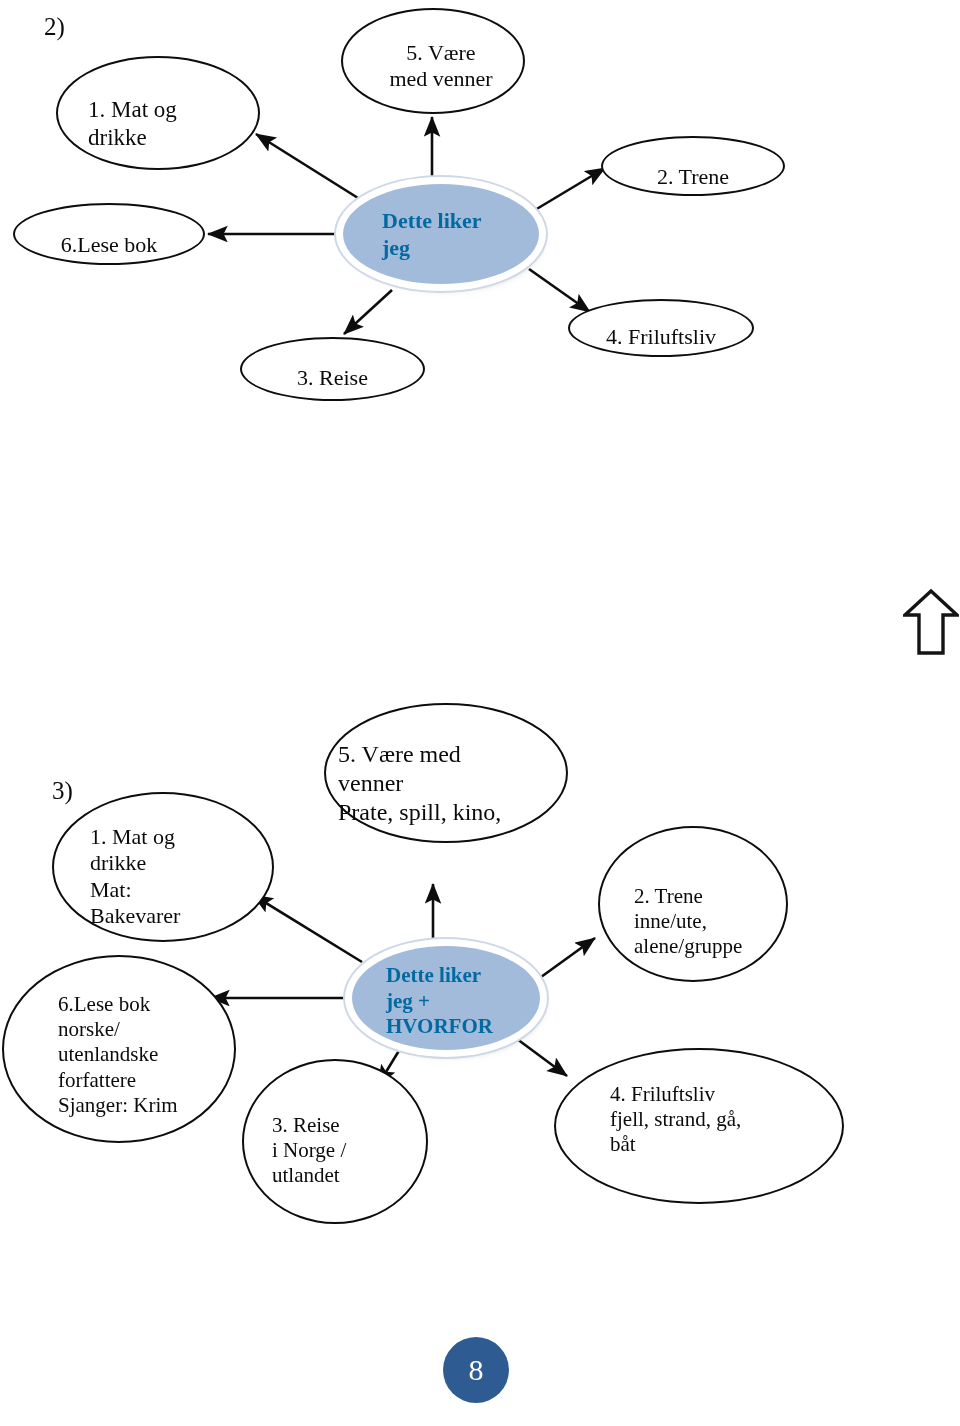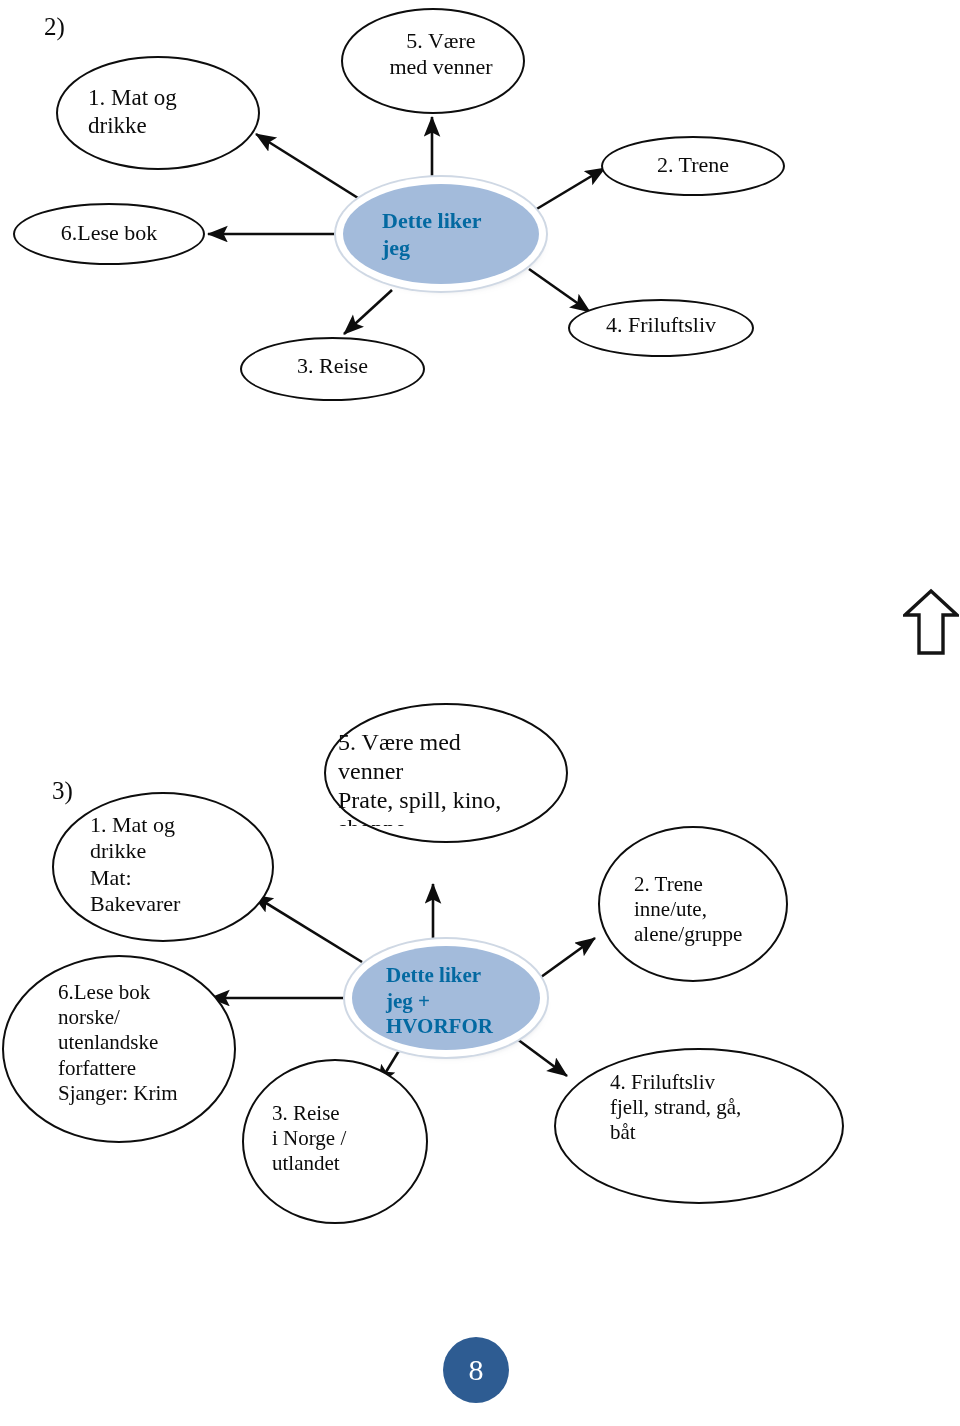--- a/index.html
+++ b/index.html
@@ -31,20 +31,21 @@
     border-radius: 50%;
     background: #ffffff;
   }
 
   .ellipse-label {
     position: absolute;
     box-sizing: border-box;
     line-height: 1.20;
     color: #0b0b0b;
     white-space: pre-line;
+    margin-top: 12px;
   }
 
   
   .hub {
     position: absolute;
     border-radius: 50%;
     background: #a3bbdb;
     box-shadow:
        0 0 0 7px #ffffff,
        0 0 0 9px #cfd8e4,

